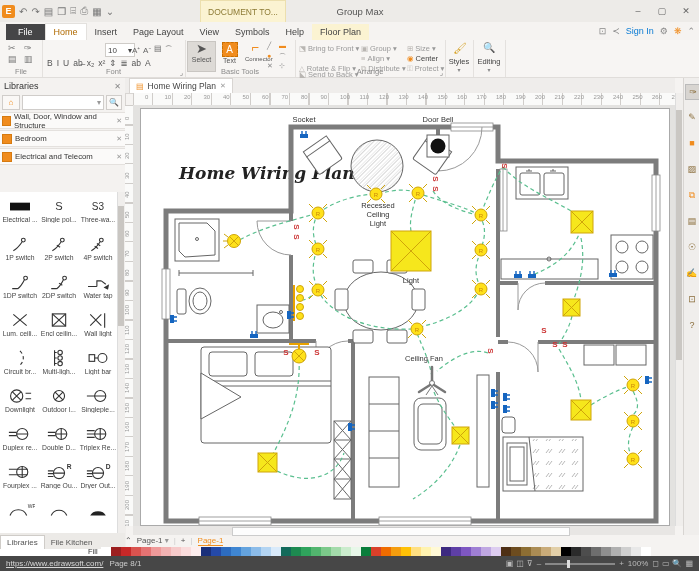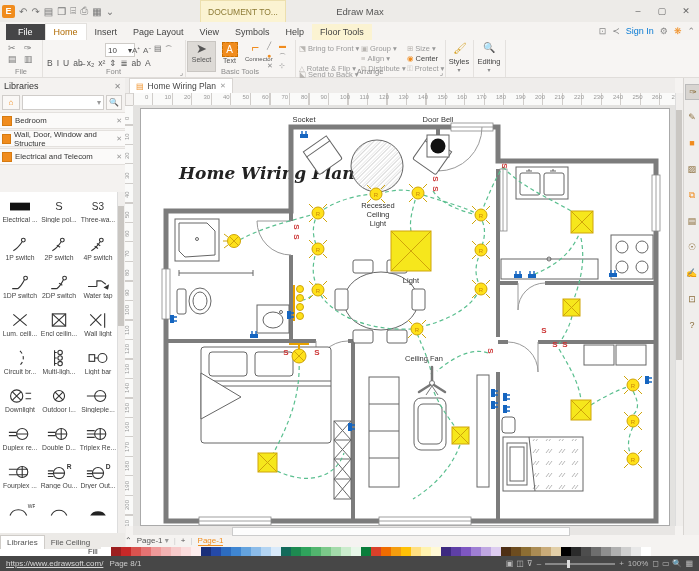--- a/index.html
+++ b/index.html
@@ -109,37 +109,37 @@
       <span>↶</span>
       <span>↷</span>
       <span>▤</span>
       <span>❒</span>
       <span>⌸</span>
       <span>⎙</span>
       <span>▦</span>
       <span>⌄</span>
     </div>
   <div class="doc-context-tab abs">DOCUMENT TO...</div>
-  <div class="app-title abs">Edraw Max</div>
+  <div class="app-title abs">Group Max</div>
   <div class="winctl abs">
     <span>–</span>
     <span>▢</span>
     <span>✕</span>
   </div>
 </div>
 
 <div class="menubar abs" id="menubar">
     <div class="menu-tab file">File</div>
     <div class="menu-tab active">Home</div>
     <div class="menu-tab">Insert</div>
     <div class="menu-tab">Page Layout</div>
     <div class="menu-tab">View</div>
     <div class="menu-tab">Symbols</div>
     <div class="menu-tab">Help</div>
-    <div class="menu-tab context">Floor Tools</div>
+    <div class="menu-tab context">Floor Plan</div>
   </div>
 <div class="menu-right" id="menuright">
     <span>⊡</span>
     <span>≺</span>
     <span class="signin">Sign In</span>
     <span>⚙</span>
     <span style="color: rgb(240, 140, 30);">❋</span>
     <span>⌃</span>
   </div>
 
@@ -237,26 +237,26 @@
     <span class="x">✕</span>
   </div>
   <div class="searchrow abs">
     <span class="homebtn">⌂</span>
     <span class="searchbox">▾</span>
     <span class="magbtn">🔍</span>
   </div>
   <div class="cats abs" id="cats">
       <div class="cat">
         <span class="sq"></span>
-        <span>Bedroom</span>
+        <span>Wall, Door, Window and Structure</span>
         <span class="x">✕</span>
       </div>
       <div class="cat">
         <span class="sq"></span>
-        <span>Wall, Door, Window and Structure</span>
+        <span>Bedroom</span>
         <span class="x">✕</span>
       </div>
       <div class="cat">
         <span class="sq"></span>
         <span>Electrical and Telecom</span>
         <span class="x">✕</span>
       </div>
     </div>
   <div class="symbols abs" id="symbols">
       <div class="sym" style="left: 1px; top: 4px;">
@@ -443,21 +443,21 @@
       <div class="sym" style="left: 79px; top: 308px;">
         <svg width="30" height="20" viewBox="0 0 24 18" fill="none" stroke="#333" stroke-width="1">
           <path d="M5,14 a7.5,6 0 0 1 14,0 z" fill="#222" stroke="none"></path>
         </svg>
       </div>
     </div>
   <div class="lp-scroll abs"></div>
   <div class="lp-thumb abs"></div>
   <div class="lp-tabs abs" id="lptabs">
       <div class="lp-tab active">Libraries</div>
-      <div class="lp-tab">File Ceiling</div>
+      <div class="lp-tab">File Kitchen</div>
     </div>
 </div>
 
 <div class="doctabbar abs">
   <div class="doctab">
     <span class="ic">▤</span>
     <span>Home Wiring Plan</span>
     <span style="color:#999;font-size:7px;">✕</span>
   </div>
 </div>

